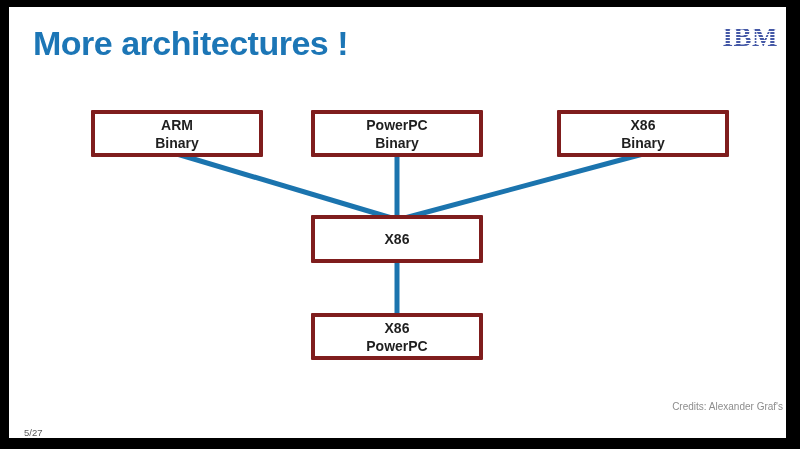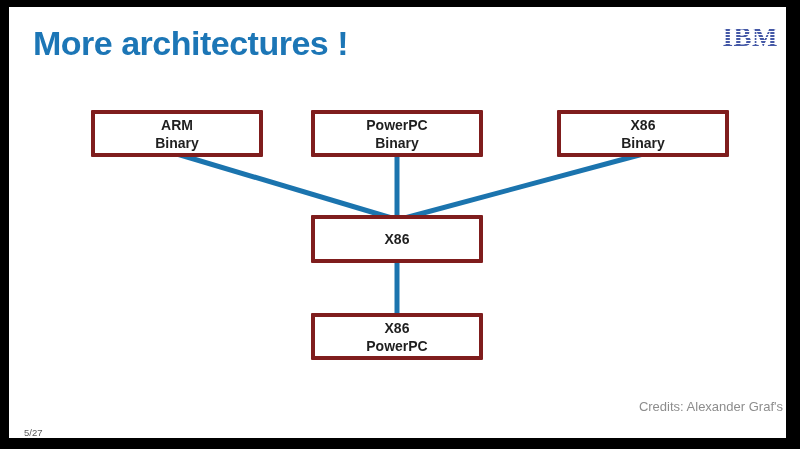--- a/index.html
+++ b/index.html
@@ -85,21 +85,21 @@
   .node-arm          { left: 91px;  top: 110px; }
   .node-powerpc      { left: 311px; top: 110px; }
   .node-x86-binary   { left: 557px; top: 110px; }
   .node-instructions { left: 311px; top: 215px; height: 48px; }
   .node-hardware     { left: 311px; top: 313px; }
 
   .credits {
     position: absolute;
     right: 17px; top: 399px;
     text-align: right;
-    font-size: 13px;
+    font-size: 10px;
     line-height: 15px;
     color: #8d8d8d;
   }
 
   .page-indicator {
     position: absolute;
     left: 24px; top: 427px;
     font-size: 9.5px;
     color: #5b5b5b;
   }

